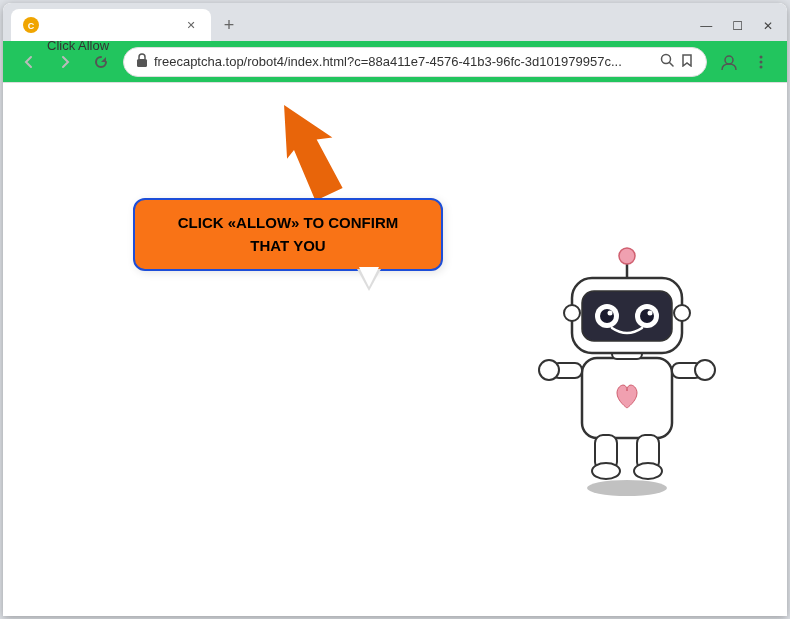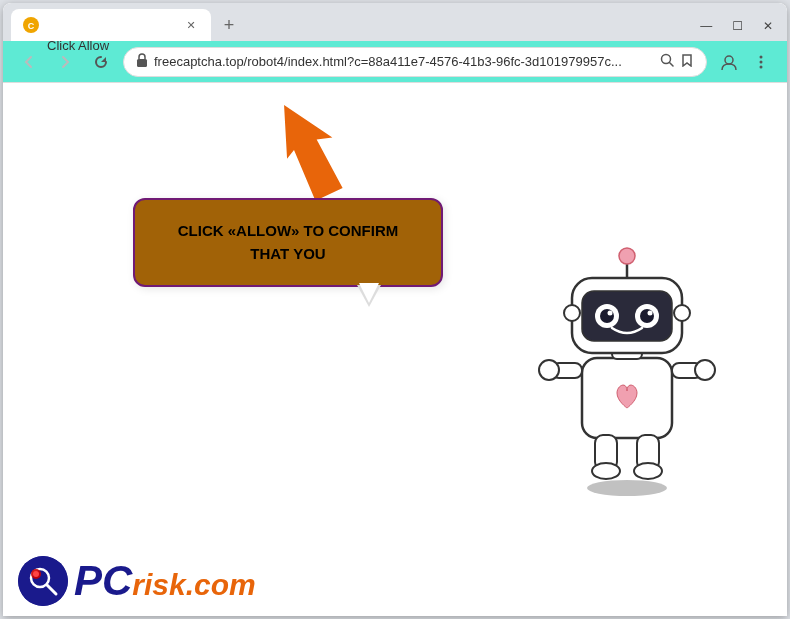--- a/index.html
+++ b/index.html
@@ -104,21 +104,21 @@
 
     .win-ctrl {
       font-size: 12px;
       color: #444;
       cursor: pointer;
       padding: 2px 6px;
     }
 
     
     .nav-bar {
-      background: #5eead4;
+      background: #22c55e;
       height: 42px;
       display: flex;
       align-items: center;
       padding: 0 12px;
       gap: 8px;
       border-bottom: 1px solid #ddd;
     }
 
     .nav-btn {
       width: 28px;
@@ -205,24 +205,24 @@
       position: absolute;
       top: 20px;
       left: 280px;
     }
 
     
     .speech-bubble {
       position: absolute;
       top: 115px;
       left: 130px;
-      background: #a16207;
-      border: 2px solid #701a75;
+      background: #f97316;
+      border: 2px solid #1d4ed8;
       border-radius: 12px;
-      padding: 20px 25px;
+      padding: 12px 25px;
       max-width: 310px;
       box-shadow: 2px 2px 8px rgba(0,0,0,0.1);
     }
 
     .speech-bubble::after {
       content: '';
       position: absolute;
       bottom: -22px;
       right: 60px;
       width: 0;
@@ -419,34 +419,15 @@
         <path d="M85 115 Q100 125 115 115" stroke="white" stroke-width="2.5" fill="none" stroke-linecap="round"></path>
 
         <line x1="100" y1="65" x2="100" y2="48" stroke="#333" stroke-width="2.5"></line>
         <circle cx="100" cy="43" r="8" fill="#f0a0b0" stroke="#d06070" stroke-width="1.5"></circle>
 
         <circle cx="45" cy="100" r="8" fill="white" stroke="#333" stroke-width="2"></circle>
         <circle cx="155" cy="100" r="8" fill="white" stroke="#333" stroke-width="2"></circle>
       </svg>
     </div>
 
-    <div class="pcrisk-logo">
-
-      <div class="pcrisk-icon">
-        <svg width="50" height="50" viewBox="0 0 50 50">
-          <circle cx="25" cy="25" r="25" fill="#1a1a8c"></circle>
-
-          <circle cx="22" cy="22" r="9" stroke="white" stroke-width="2.5" fill="none"></circle>
-          <line x1="29" y1="29" x2="38" y2="38" stroke="white" stroke-width="3" stroke-linecap="round"></line>
-
-          <circle cx="18" cy="18" r="5" fill="#cc0000" opacity="0.9"></circle>
-          <circle cx="18" cy="18" r="3" fill="#ff4444"></circle>
-        </svg>
-      </div>
-
-      <div style="display:flex;align-items:baseline;gap:0">
-        <span style="font-size:42px;font-weight:900;color:#1a1a8c;font-style:italic;line-height:1">PC</span>
-          <span style="font-size:30px;font-weight:700;color:#e8650a;font-style:italic;line-height:1">risk.com</span>
-      </div>
-    </div>
 
   </div>
 </div>
 
 </body></html>

